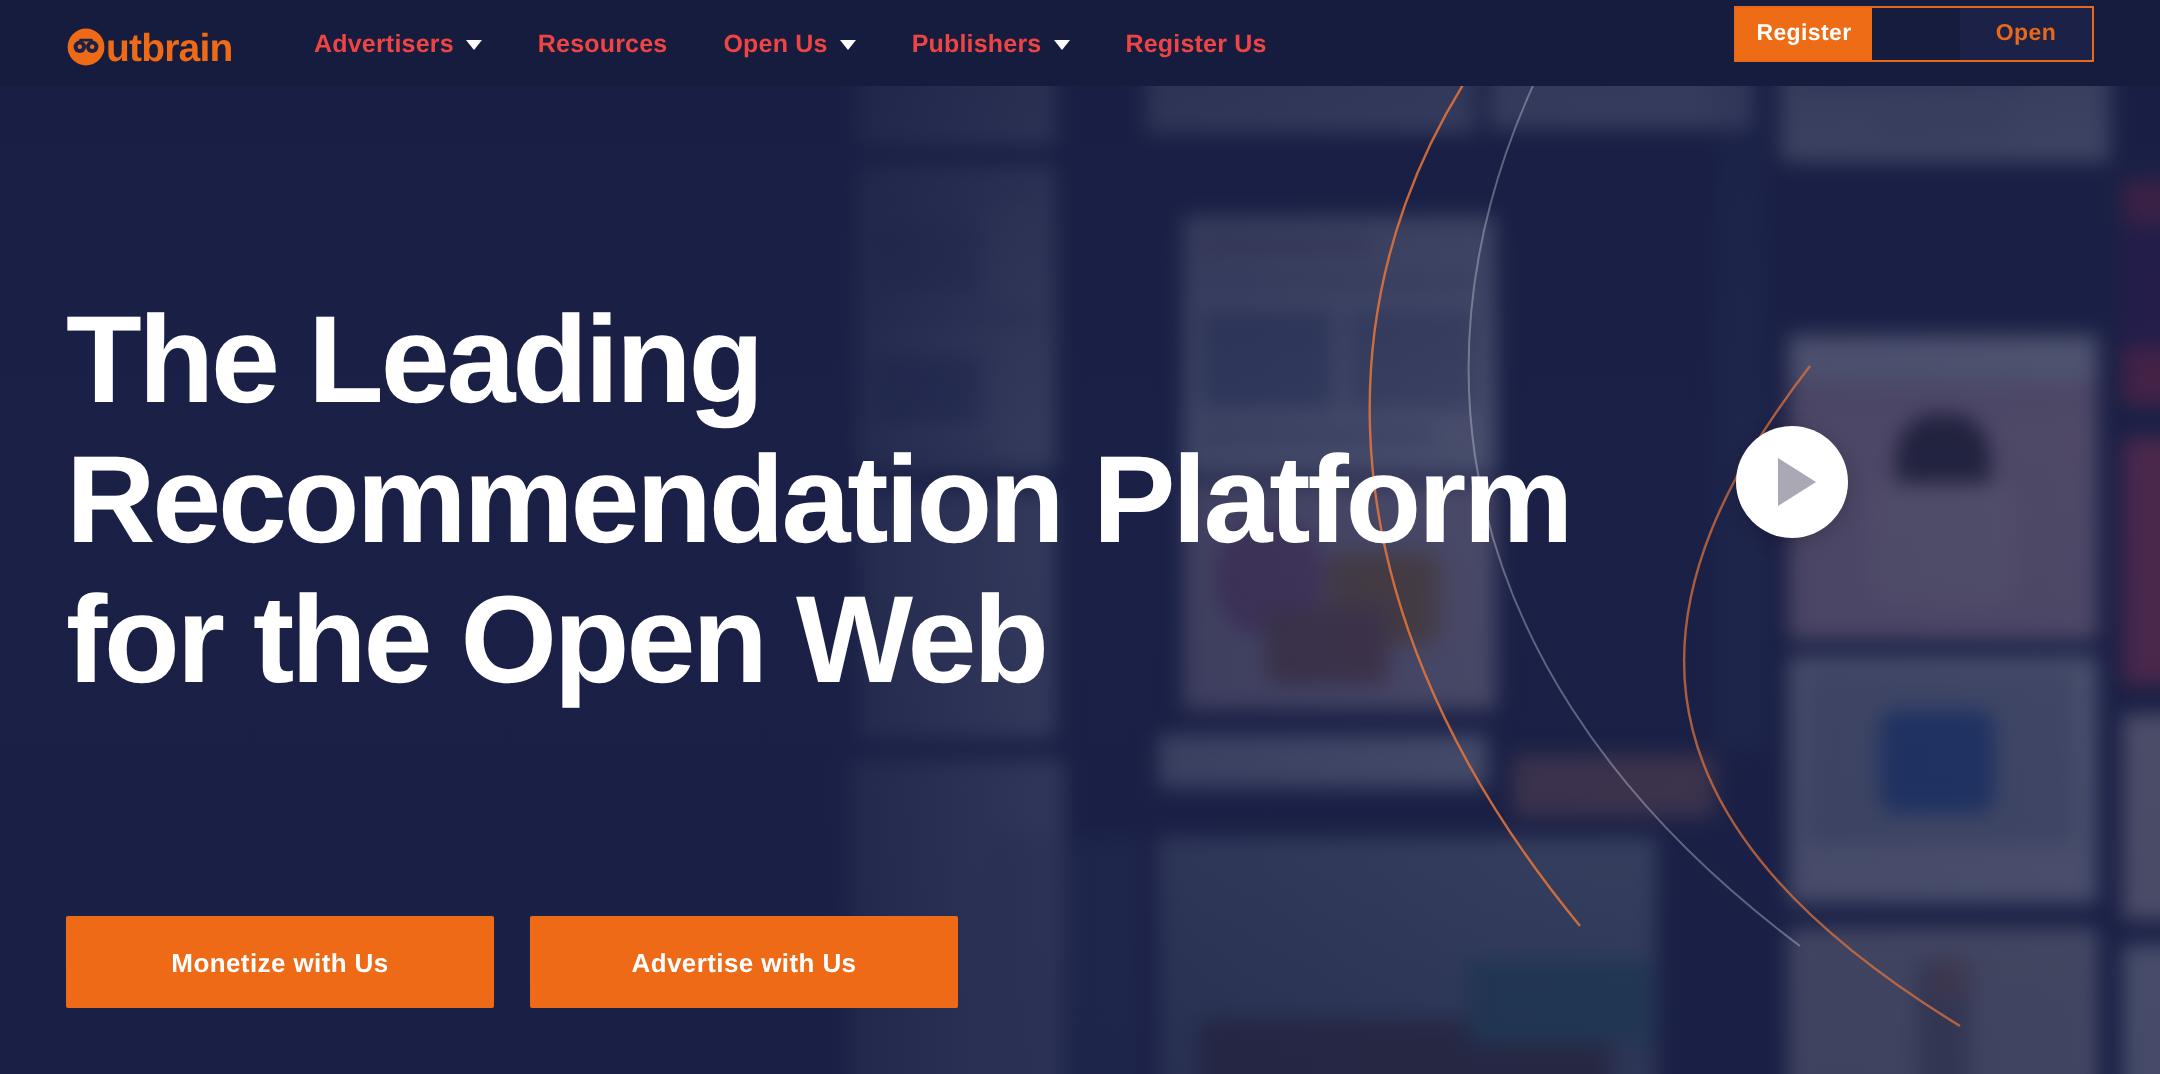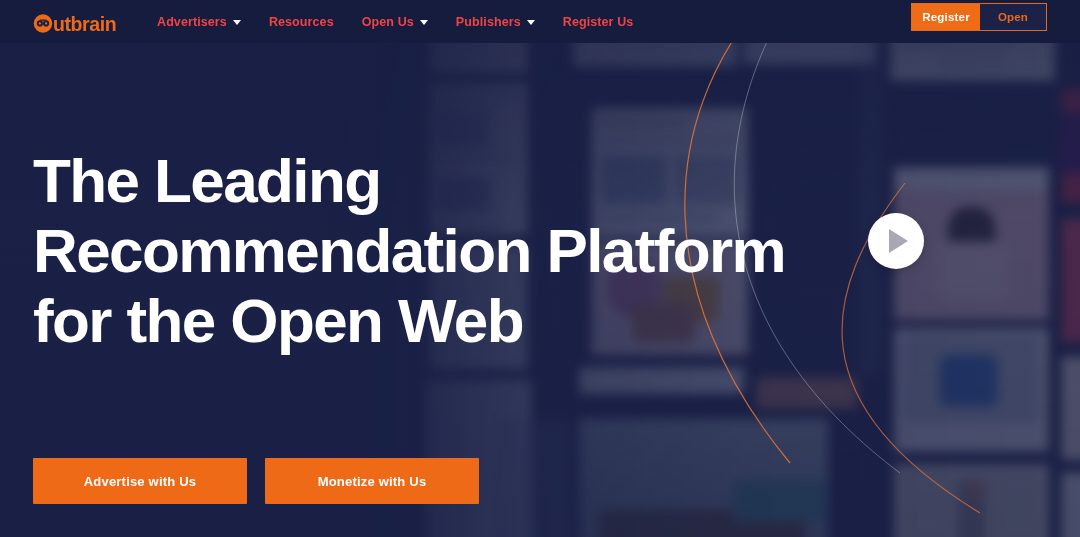--- a/index.html
+++ b/index.html
@@ -64,20 +64,21 @@
   }
   .caret {
     width:0;height:0;border-left:4.5px solid transparent;
     border-right:4.5px solid transparent;border-top:5px solid #fff;
     position:relative; top:1px;
   }
   .auth {
     position:absolute; right:33px; top:3px;
     display:flex; height:28px;
     border:1px solid #e8691b;
+    gap:44px;
   }
   .btn-register {
     background:#ef6c16; color:#fff; font-size:11.5px; font-weight:bold;
     display:flex; align-items:center; justify-content:center;
     width:68px; cursor:pointer; letter-spacing:.2px;
   }
   .btn-login {
     background:#1b2147; color:#e8691b; font-size:11.5px; font-weight:bold;
     display:flex; align-items:center; justify-content:center;
     width:66px; cursor:pointer; letter-spacing:.2px;
@@ -233,20 +234,20 @@
   <div class="auth">
     <div class="btn-register">Register</div>
     <div class="btn-login">Open</div>
   </div>
 </div>
 
 <div class="hero-content">
   <h1 class="headline">The Leading Recommendation Platform for the Open Web</h1>
 
   <div class="cta-row">
+    <div class="cta b">Monetize with Us</div>
     <div class="cta a">Advertise with Us</div>
-    <div class="cta b">Monetize with Us</div>
   </div>
 </div>
 
 <div class="play">
   <div class="tri"></div>
 </div>
 
 </body></html>

